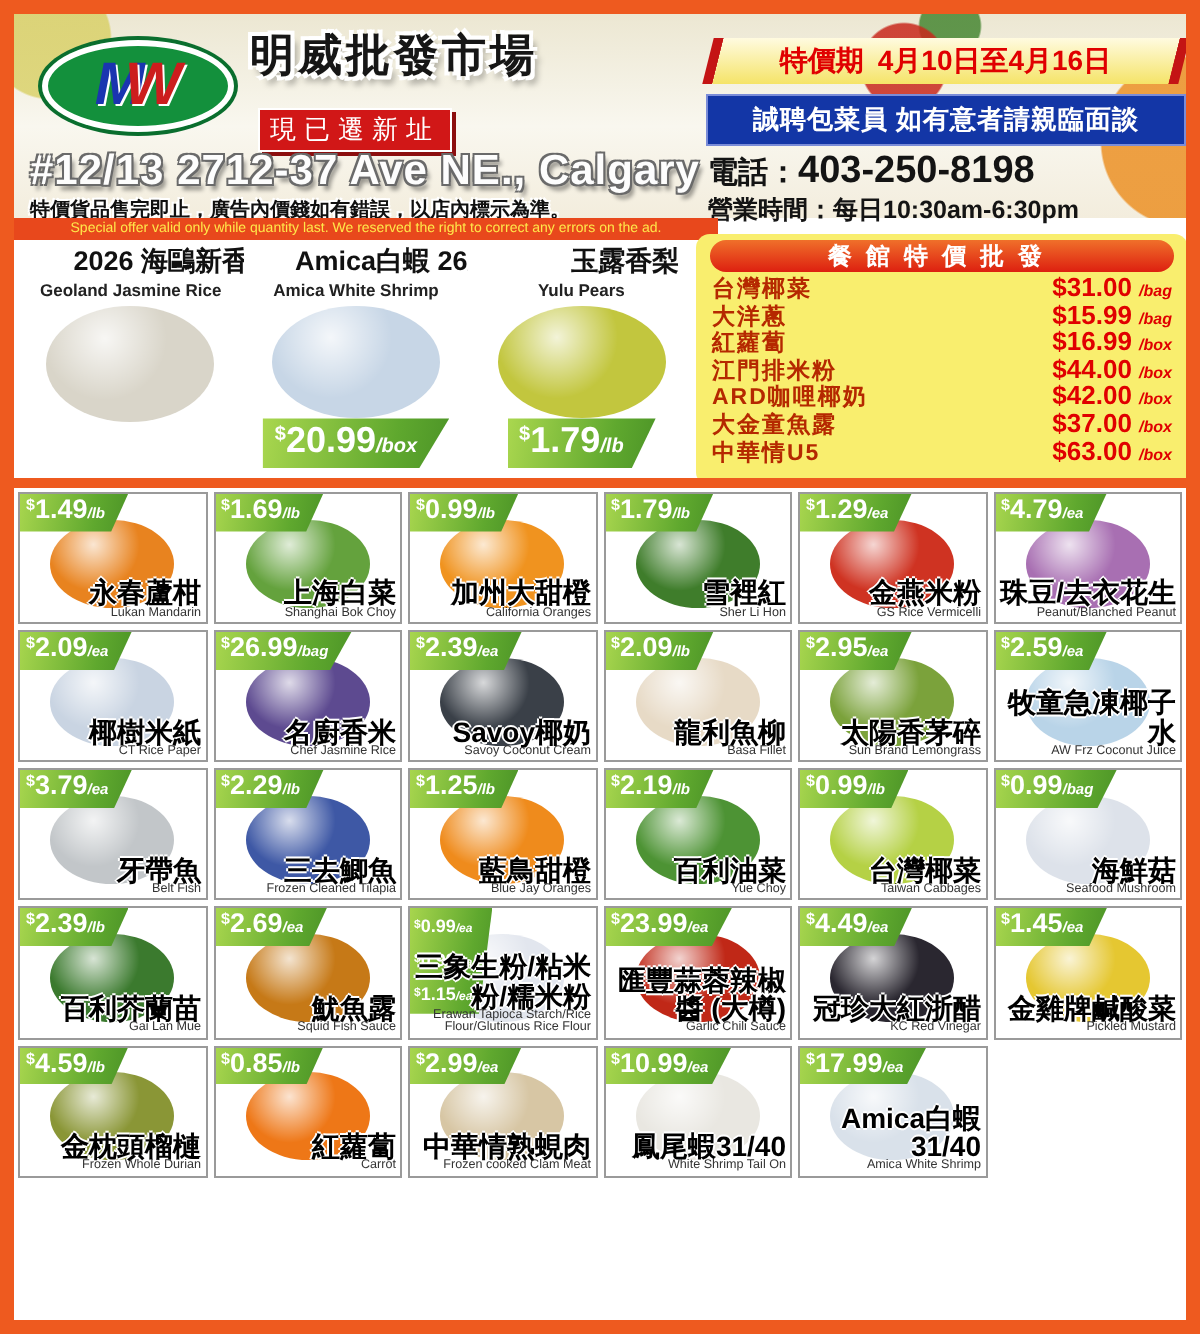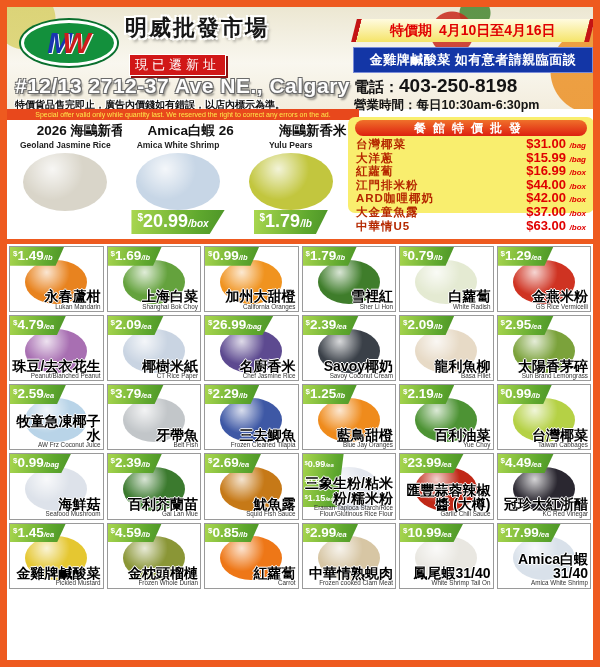--- a/index.html
+++ b/index.html
@@ -36,21 +36,21 @@
   .hiring{position:absolute;left:346px;top:40px;width:238px;height:24px;background:#1336a6;
     border:1px solid #7a8cd8;color:#fff;font-weight:900;font-size:13px;display:flex;
     align-items:center;justify-content:center;white-space:nowrap;letter-spacing:.5px;}
   .phone-line{position:absolute;left:347px;top:68px;font-size:15px;font-weight:900;color:#141414;white-space:nowrap;}
   .phone-line .phone{font-size:19px;}
   .hours-line{position:absolute;left:347px;top:90px;font-size:12.5px;font-weight:900;color:#141414;white-space:nowrap;}
   
   .redbar{position:absolute;left:0;top:102px;width:352px;height:11px;background:#e8481c;
     color:#ffe84a;font-size:7px;line-height:11px;text-align:center;overflow:hidden;white-space:nowrap;}
   
-  .resto{position:absolute;left:341px;top:110px;width:246px;height:96px;background:#f9ee6e;
+  .resto{position:absolute;left:341px;top:110px;width:246px;height:126px;background:#f9ee6e;
     border-radius:7px;box-sizing:border-box;padding:3px 7px;}
   .resto-title{background:linear-gradient(#f0702a,#dd2010);color:#fff;border-radius:9px;
     font-size:12px;font-weight:900;letter-spacing:7px;text-align:center;height:16px;line-height:16px;overflow:hidden;}
   .r-row{display:flex;justify-content:space-between;align-items:baseline;height:13.6px;padding:0 1px;}
   .r-name{font-size:11.5px;font-weight:900;color:#b52800;letter-spacing:1px;white-space:nowrap;}
   .r-price{font-size:13px;font-weight:900;color:#e00000;white-space:nowrap;}
   .r-unit{font-size:8px;font-weight:700;font-style:italic;}
   
   .featured{position:absolute;left:2px;top:114px;width:338px;height:117px;display:flex;}
   .f-cell{flex:1;position:relative;display:flex;flex-direction:column;align-items:center;overflow:hidden;}
@@ -96,21 +96,21 @@
       <span class="w">W</span>
     </div>
     <div class="title">明威批發市場</div>
     <div class="moved">現已遷新址</div>
     <div class="address">#12/13 2712-37 Ave NE., Calgary</div>
     <div class="zh-disc">特價貨品售完即止，廣告內價錢如有錯誤，以店內標示為準。</div>
     <div class="sale-banner">
       <span>特價期</span>
       <span>4月10日至4月16日</span>
     </div>
-    <div class="hiring">金雞牌鹹酸菜 如有意者請親臨面談</div>
+    <div class="hiring">誠聘包菜員 如有意者請親臨面談</div>
     <div class="phone-line">
       <span>電話：</span><span class="phone">403-250-8198</span>
     </div>
     <div class="hours-line">
       <span>營業時間：</span><span>每日10:30am-6:30pm</span>
     </div>
   </div>
 
   <div class="redbar">Special offer valid only while quantity last. We reserved the right to correct any errors on the ad.</div>
 
@@ -120,21 +120,21 @@
         <div class="f-sub">Geoland Jasmine Rice</div>
         <div class="f-art" style="background-color: rgb(217, 213, 201);"></div>
       </div>
       <div class="f-cell">
         <div class="f-title">Amica白蝦 26/30</div>
         <div class="f-sub">Amica White Shrimp</div>
         <div class="f-art" style="background-color: rgb(199, 214, 230);"></div>
         <div class="badge big"><span class="bline"><span class="cur">$</span><span class="amt">20.99</span><span class="unit">/box</span></span></div>
       </div>
       <div class="f-cell">
-        <div class="f-title">海鷗新香米</div>
+        <div class="f-title">玉露香梨</div>
         <div class="f-sub">Yulu Pears</div>
         <div class="f-art" style="background-color: rgb(194, 198, 62);"></div>
         <div class="badge big"><span class="bline"><span class="cur">$</span><span class="amt">1.79</span><span class="unit">/lb</span></span></div>
       </div>
     </div>
 
   <div class="resto">
     <div class="resto-title">餐館特價批發</div>
     <div id="resto-rows">
         <div class="r-row">
@@ -194,28 +194,20 @@
           <span class="zh">加州大甜橙</span>
           <span class="en">California Oranges</span>
         </div>
       </div>
       <div class="g-cell">
         <div class="badge"><span class="bline"><span class="cur">$</span><span class="amt">1.79</span><span class="unit">/lb</span></span></div>
         <div class="g-art" style="background-color: rgb(63, 125, 43);"></div>
         <div class="g-lbl">
           <span class="zh">雪裡紅</span>
           <span class="en">Sher Li Hon</span>
-        </div>
-      </div>
-      <div class="g-cell">
-        <div class="badge"><span class="bline"><span class="cur">$</span><span class="amt">0.79</span><span class="unit">/lb</span></span></div>
-        <div class="g-art" style="background-color: rgb(228, 234, 210);"></div>
-        <div class="g-lbl">
-          <span class="zh">白蘿蔔</span>
-          <span class="en">White Radish</span>
         </div>
       </div>
       <div class="g-cell">
         <div class="badge"><span class="bline"><span class="cur">$</span><span class="amt">1.29</span><span class="unit">/ea</span></span></div>
         <div class="g-art" style="background-color: rgb(207, 51, 34);"></div>
         <div class="g-lbl">
           <span class="zh">金燕米粉</span>
           <span class="en">GS Rice Vermicelli</span>
         </div>
       </div>

